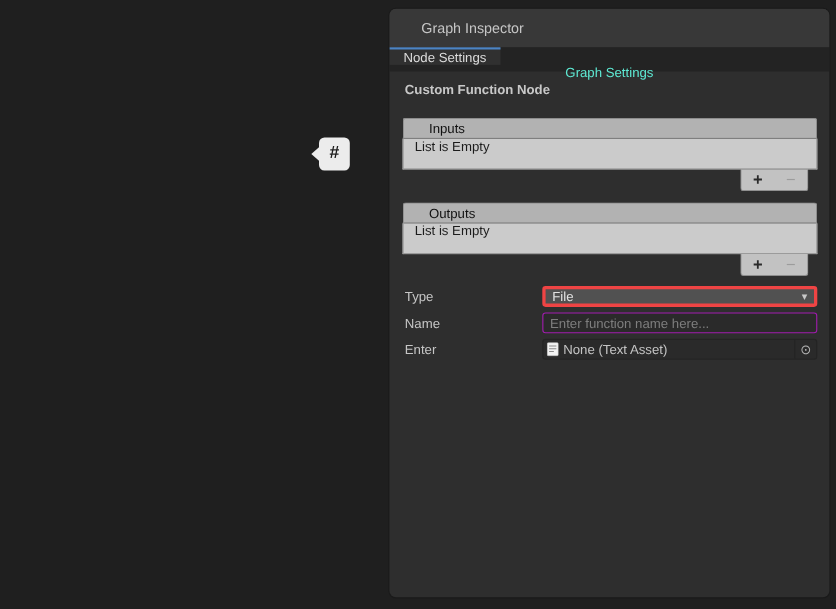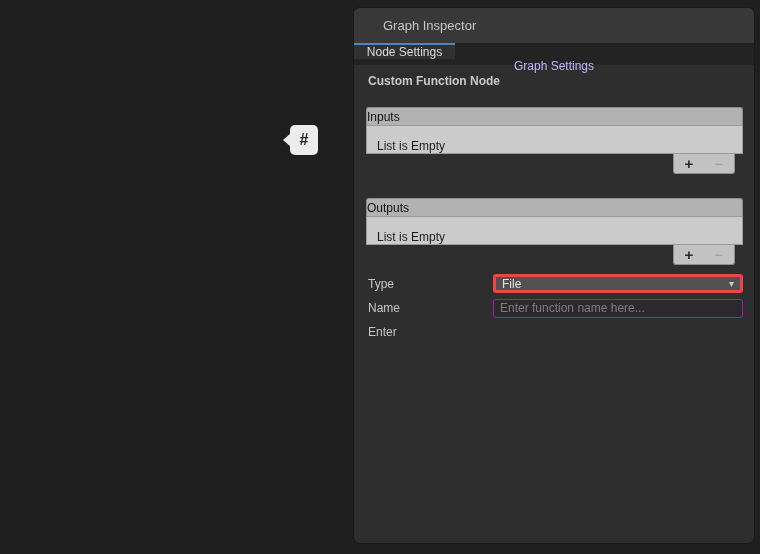--- a/index.html
+++ b/index.html
@@ -51,48 +51,48 @@
   }
   .panel-header {
     height: 35px; background: var(--header_bg);
     display: flex; align-items: center; padding-left: 29px;
   }
   .panel-title { font-size: 13px; color: #c6c6c6; }
 
   .tabbar { height: 22px; background: var(--tabbar_bg); display: flex; flex-direction: column; }
   .tab {
     height: 100%; display: flex; align-items: center; justify-content: center;
-    font-size: 12px; color: #c4b5fd; cursor: default;
+    font-size: 12px; color: #5eead4; cursor: default;
   }
   .tab.active {
     width: 101px; background: var(--active_tab_bg);
     border-top: 2px solid var(--accent_blue);
     color: #dcdcdc;
   }
   .tab.inactive { padding: 0 13px; }
 
   .section-title {
     margin: 9px 0 0 14px; height: 16px;
     font-size: 12px; font-weight: bold; color: #c8c8c8;
   }
 
   
   .list-box { margin: 17px 11px 0 12px; }
-  .list-box + .list-box { margin-top: 24px; }
+  .list-box + .list-box { margin-top: 10px; }
   .list-header {
     height: 19px; background: var(--list_header_bg);
     border: 1px solid #8d8d8d; border-bottom: 1px solid #999;
     border-radius: 3px 3px 0 0;
-    display: flex; align-items: center; padding-left: 0;
+    display: flex; align-items: center; padding-left: 23px;
     font-size: 12px; color: #101010;
   }
   .list-row {
     height: 28px; background: var(--list_row_bg);
     border: 1px solid #9b9b9b; border-top: none;
-    display: flex; align-items: flex-end; padding-left: 10px;
+    display: flex; align-items: flex-start; padding-left: 10px;
     font-size: 12px; color: #1c1c1c;
   }
   .list-footerwrap { height: 20px; display: flex; justify-content: flex-end; padding-right: 8px; }
   .list-footer {
     width: 62px; height: 20px; background: var(--list_footer_bg);
     border: 1px solid #8d8d8d; border-top: none;
     border-radius: 0 0 3px 3px;
     display: flex; align-items: center; justify-content: space-around;
   }
   .list-btn {
@@ -217,17 +217,31 @@
 
       <div class="field-row">
         <span class="field-label">Name</span>
         <div class="field-control">
           <input class="text-input" type="text" placeholder="Enter function name here..." style="">
         </div>
       </div>
 
       <div class="field-row">
         <span class="field-label">Enter</span>
+        <div class="field-control">
+          <div class="object-field">
+            <svg class="object-field-icon" viewBox="0 0 11 13">
+              <rect x="0.5" y="0.5" width="10" height="12" rx="1" fill="#f2f2f2" stroke="#c0c0c0" stroke-width="0.5"></rect>
+              <line x1="2.2" y1="3.5" x2="8.8" y2="3.5" stroke="#8a8a8a" stroke-width="1"></line>
+              <line x1="2.2" y1="6" x2="8.8" y2="6" stroke="#8a8a8a" stroke-width="1"></line>
+              <line x1="2.2" y1="8.5" x2="6.5" y2="8.5" stroke="#8a8a8a" stroke-width="1"></line>
+            </svg>
+            <span class="object-field-text">None (Text Asset)</span>
+            <button class="picker-btn">
+              <span>⊙</span>
+            </button>
+          </div>
+        </div>
       </div>
 
     </div>
   </div>
 </div>
 
 </body></html>

